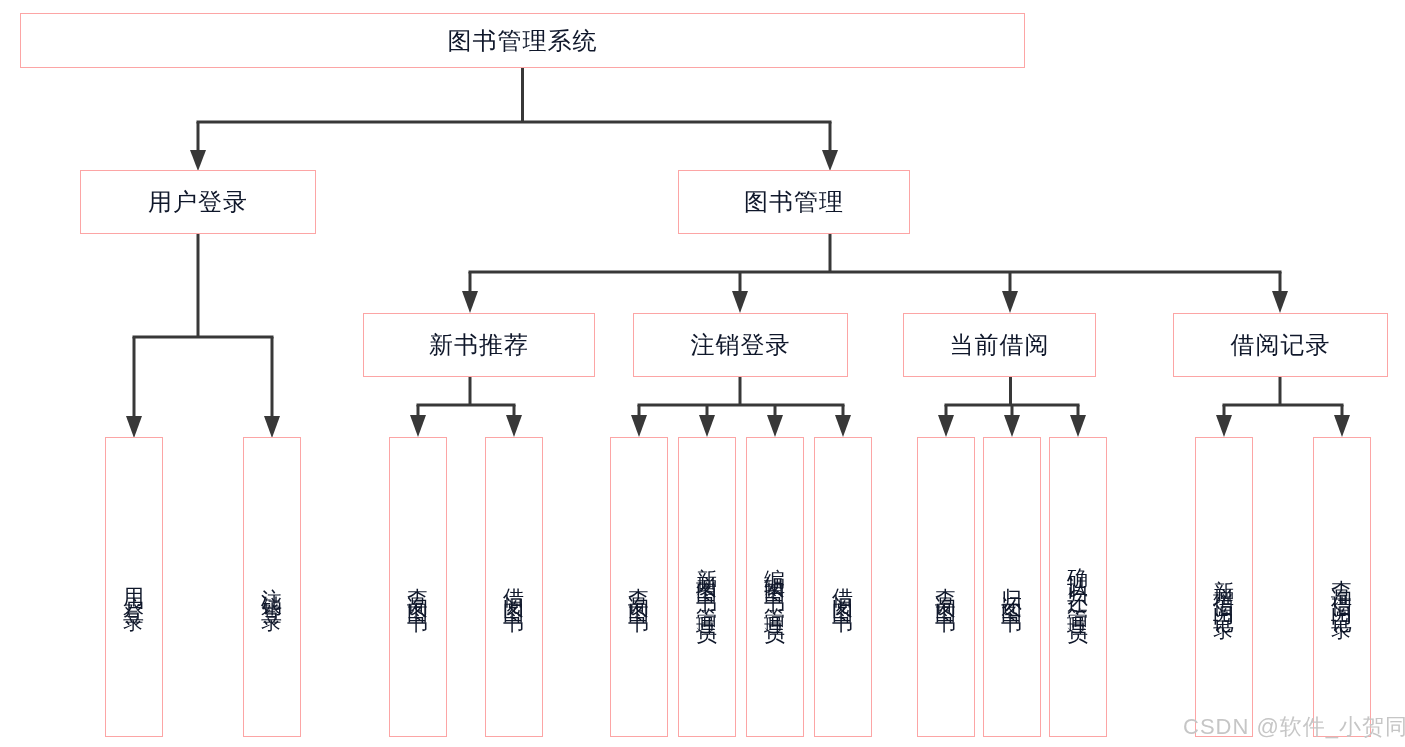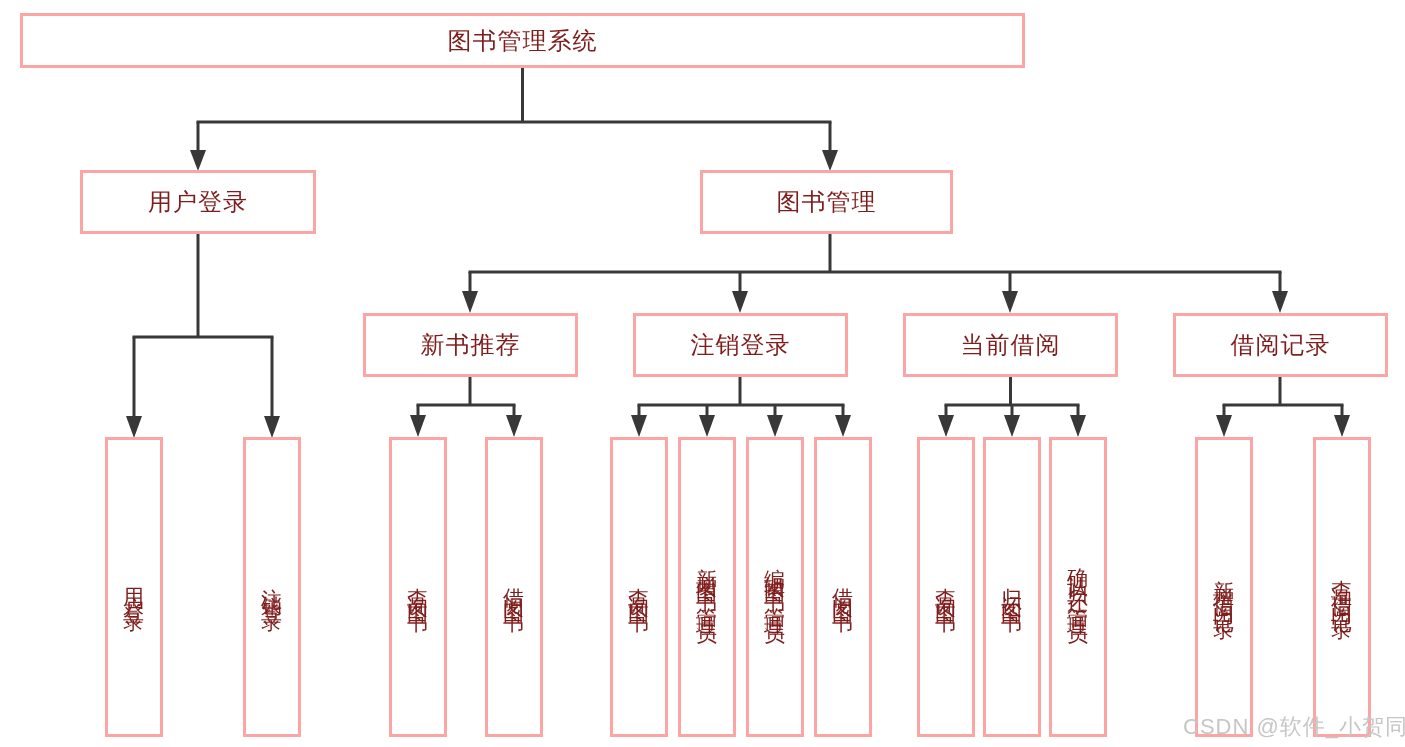--- a/index.html
+++ b/index.html
@@ -18,25 +18,25 @@
     position: absolute; left: 0; top: 0;
     width: 1405px; height: 747px;
     z-index: 1;
   }
   .connectors line { stroke: #383838; stroke-width: 3; }
   .connectors polygon { fill: #383838; stroke: none; }
   .node {
     position: absolute;
     box-sizing: border-box;
     background: #ffffff;
-    border: 3px solid #fca5a5;
+    border: 1px solid #fca5a5;
     display: flex;
     align-items: center;
     justify-content: center;
-    color: #7f1d1d;
+    color: #0f172a;
     z-index: 2;
   }
   .hnode { font-size: 24px; letter-spacing: 1px; white-space: nowrap; }
   .vnode .vtext {
     writing-mode: vertical-rl;
     text-orientation: mixed;
     font-size: 21px;
     letter-spacing: 8px;
     line-height: 1;
     white-space: nowrap;
@@ -118,31 +118,31 @@
     <polygon points="1334,415 1350,415 1342,437"></polygon>
   </svg>
 
   <div class="node hnode" style="left:20px;top:13px;width:1005px;height:55px">
     <span>图书管理系统</span>
   </div>
 
   <div class="node hnode" style="left:80px;top:170px;width:236px;height:64px">
     <span>用户登录</span>
   </div>
-  <div class="node hnode" style="left:700px;top:170px;width:253px;height:64px">
+  <div class="node hnode" style="left:678px;top:170px;width:232px;height:64px">
     <span>图书管理</span>
   </div>
 
-  <div class="node hnode" style="left:363px;top:313px;width:215px;height:64px">
+  <div class="node hnode" style="left:363px;top:313px;width:232px;height:64px">
     <span>新书推荐</span>
   </div>
   <div class="node hnode" style="left:633px;top:313px;width:215px;height:64px">
     <span>注销登录</span>
   </div>
-  <div class="node hnode" style="left:903px;top:313px;width:215px;height:64px">
+  <div class="node hnode" style="left:903px;top:313px;width:193px;height:64px">
     <span>当前借阅</span>
   </div>
   <div class="node hnode" style="left:1173px;top:313px;width:215px;height:64px">
     <span>借阅记录</span>
   </div>
 
   <div class="node vnode" style="left:105px;top:437px;width:58px;height:300px">
     <span class="vtext">用户登录</span>
   </div>
   <div class="node vnode" style="left:243px;top:437px;width:58px;height:300px">

